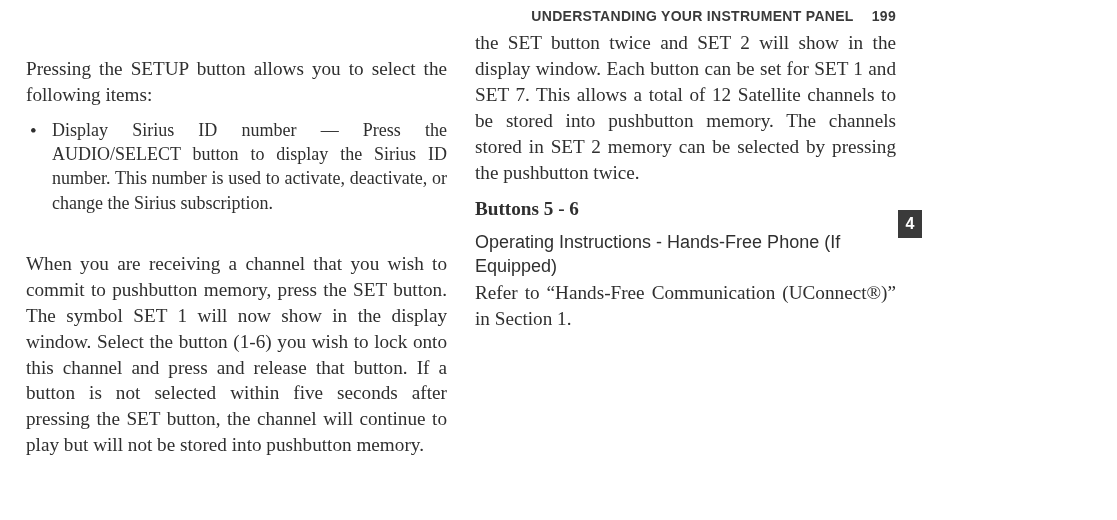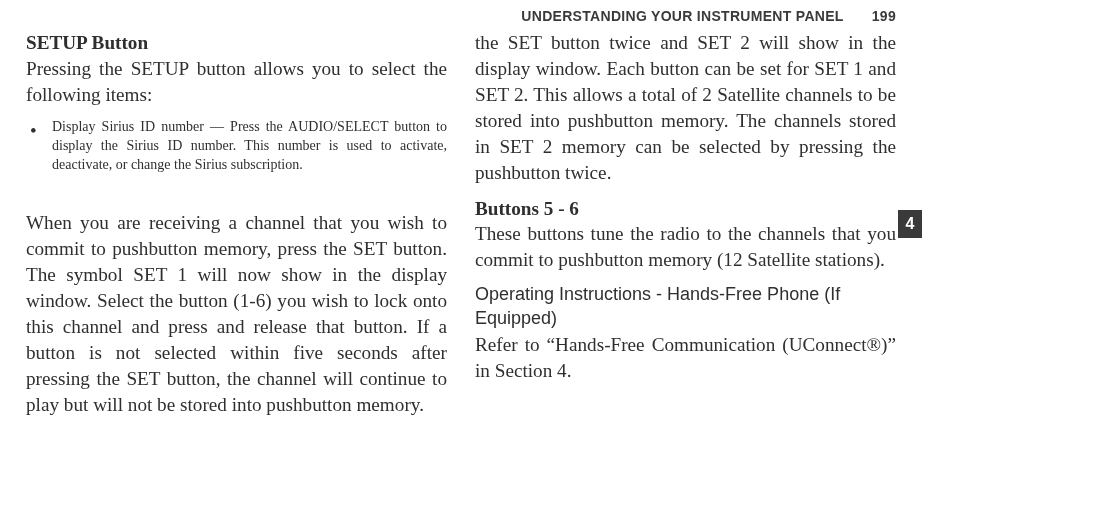--- a/index.html
+++ b/index.html
@@ -23,21 +23,21 @@
       justify-content: flex-end;
       align-items: center;
       font-family: Arial, Helvetica, sans-serif;
       font-weight: 700;
       letter-spacing: 0.3px;
       font-size: 14px;
       color: #3a3a3a;
       margin-bottom: 6px;
     }
     .header .pagenum {
-      margin-left: 28px;
+      margin-left: 18px;
       font-family: Arial, Helvetica, sans-serif;
       font-weight: 700;
       font-size: 14px;
     }
     .cols {
       display: flex;
       gap: 28px;
     }
     .col {
       width: 50%;
@@ -60,21 +60,21 @@
       margin: 4px 0 0 0;
     }
     ul.bul {
       list-style: none;
       padding: 0 0 0 4px;
       margin: 6px 0 10px 0;
     }
     ul.bul li {
       position: relative;
       padding-left: 22px;
-      font-size: 14px;
+      font-size: 18px;
       line-height: 1.35;
       text-align: justify;
     }
     ul.bul li::before {
       content: "•";
       position: absolute;
       left: 0;
       top: 0;
       font-size: 19px;
     }
@@ -102,47 +102,46 @@
   <div class="header">
     <span>UNDERSTANDING YOUR INSTRUMENT PANEL</span>
     <span class="pagenum">199</span>
   </div>
 
   <div class="cols">
 
     <div class="col">
 
       <div class="p">
-        <span class="h-serif-inline">SETUP Button</span><br>
+        <br>
         <span>Pressing the SETUP button allows you to select the following items:</span>
       </div>
 
       <ul class="bul">
         <li>Display Sirius ID number — Press the AUDIO/SELECT button to display the Sirius ID number. This number is used to activate, deactivate, or change the Sirius subscription.</li>
       </ul>
 
       <div class="p">
         <br>
         <span>When you are receiving a channel that you wish to commit to pushbutton memory, press the SET button. The symbol SET 1 will now show in the display window. Select the button (1-6) you wish to lock onto this channel and press and release that button. If a button is not selected within five seconds after pressing the SET button, the channel will continue to play but will not be stored into pushbutton memory.</span>
       </div>
 
 
     </div>
 
     <div class="col">
 
-      <div class="p">the SET button twice and SET 2 will show in the display window. Each button can be set for SET 1 and SET 2. This allows a total of 2 Satellite channels to be stored into pushbutton memory. The channels stored in SET 2 memory can be selected by pressing the pushbutton twice.</div>
+      <div class="p">the SET button twice and SET 2 will show in the display window. Each button can be set for SET 1 and SET 7. This allows a total of 12 Satellite channels to be stored into pushbutton memory. The channels stored in SET 2 memory can be selected by pressing the pushbutton twice.</div>
 
 
       <div class="p">
         <span class="h-serif-inline">Buttons 5 - 6</span><br>
-        <span>These buttons tune the radio to the channels that you commit to pushbutton memory (12 Satellite stations).</span>
       </div>
 
       <div class="h-sans">Operating Instructions - Hands-Free Phone (If Equipped)</div>
-      <div class="p" style="margin-top:2px;">Refer to “Hands-Free Communication (UConnect®)” in Section 4.</div>
+      <div class="p" style="margin-top:2px;">Refer to “Hands-Free Communication (UConnect®)” in Section 1.</div>
 
       <div class="tab-box">4</div>
     </div>
 
   </div>
 
 </div>
 
 </body></html>

